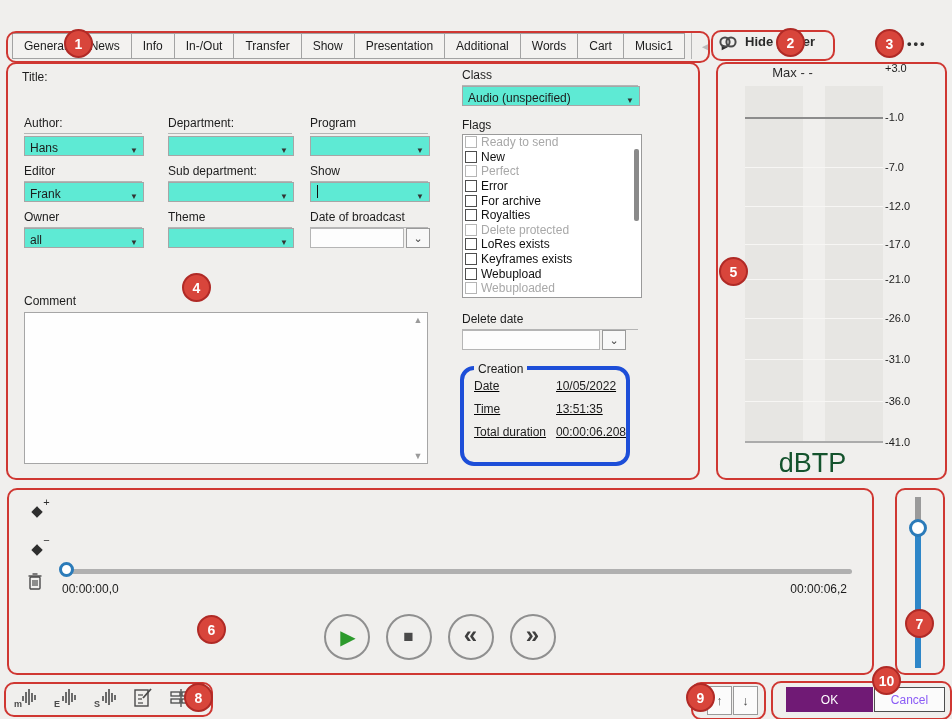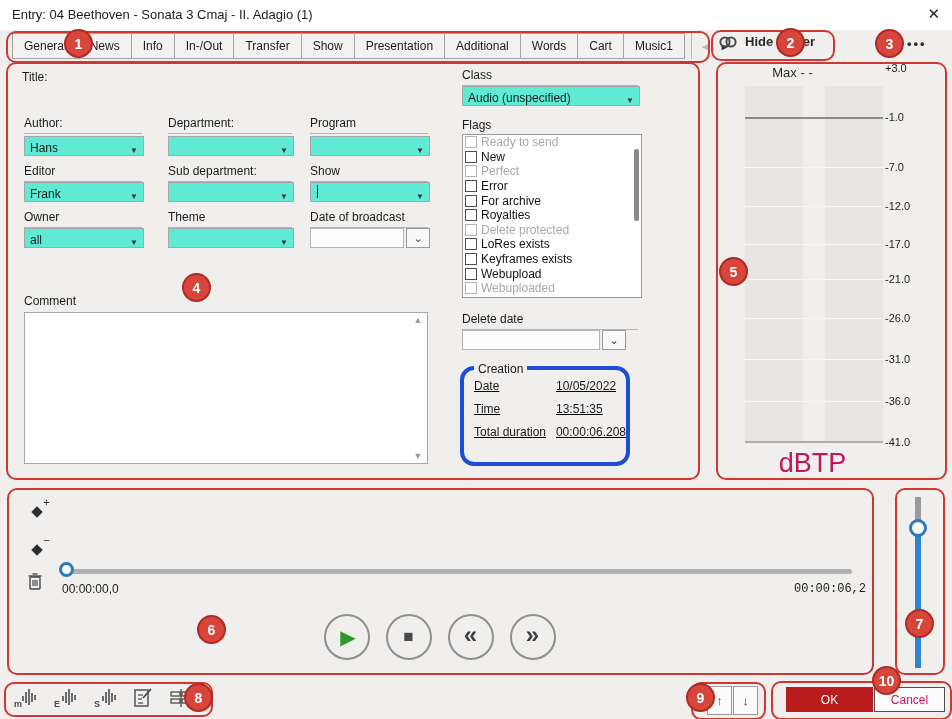--- a/index.html
+++ b/index.html
@@ -45,21 +45,21 @@
   .creation .crow .cl{width:82px;}
   
   .meter{position:absolute;left:717px;top:62px;width:191px;height:416px;}
   .meter .maxlbl{position:absolute;left:0;right:40px;top:3px;text-align:center;font-size:13px;color:#2b2b2b;}
   .mbar{position:absolute;top:24px;height:356px;width:58px;background:#e7e6e3;}
   .mbar.l{left:28px;} .mbar.r{left:108px;}
   .msep{position:absolute;left:28px;width:138px;height:1px;background:#f7f6f4;}
   .msep.dark{height:2px;background:#8c8c8c;}
   .mbottom{position:absolute;left:28px;width:138px;height:2px;background:#ababab;top:379px;}
   .mscale{position:absolute;left:168px;width:48px;text-align:left;font-size:11px;color:#1c1c1c;}
-  .unitlbl{position:absolute;left:0;right:0;top:386px;text-align:center;font-size:27px;color:#be185d;}
+  .unitlbl{position:absolute;left:0;right:0;top:386px;text-align:center;font-size:27px;color:#14532d;}
   
   .player{position:absolute;left:8px;top:488px;width:863px;height:184px;}
   .wavebox{position:absolute;left:50px;top:2px;width:794px;height:66px;background:#fdfdfd;}
   .fmtinfo{position:absolute;left:0;right:0;top:4px;text-align:center;font-size:12px;color:#2b2b2b;}
   .mkbtn{position:absolute;width:22px;height:22px;display:flex;align-items:center;justify-content:center;}
   .diamond{font-size:15px;color:#2e2e2e;position:relative;}
   .diamond sup{position:absolute;top:-6px;right:-7px;font-size:11px;color:#2e2e2e;}
   .htrack{position:absolute;left:52px;top:81px;width:792px;height:5px;background:#b0b0b0;border-radius:3px;}
   .hthumb{position:absolute;left:51px;top:74px;width:15px;height:15px;border-radius:50%;background:#fff;border:3px solid #2b7bb9;box-sizing:border-box;}
   .ptime{position:absolute;top:94px;font-size:12px;color:#1c1c1c;}
@@ -69,37 +69,33 @@
   .tbtn .stop{color:#4a4a4a;font-size:17px;}
   .tbtn .chev{color:#3f3f3f;font-size:24px;font-weight:bold;margin-top:-4px;}
   
   .vsl{position:absolute;left:896px;top:488px;width:45px;height:184px;}
   .vtrack-top{position:absolute;left:19px;top:9px;width:6px;height:28px;background:#9a9a9a;}
   .vtrack-bot{position:absolute;left:19px;top:48px;width:6px;height:132px;background:#2e86c8;}
   .vthumb{position:absolute;left:13px;top:31px;width:18px;height:18px;border-radius:50%;background:#fff;border:3px solid #2b7bb9;box-sizing:border-box;}
   
   .bbicon{position:absolute;top:686px;width:26px;height:24px;display:flex;align-items:center;justify-content:center;}
   .updown{position:absolute;top:686px;width:23px;height:27px;border:1px solid #9a9a9a;background:#fbfbfb;display:flex;align-items:center;justify-content:center;font-size:13px;color:#4a4a4a;}
-  .okbtn{position:absolute;left:786px;top:687px;width:87px;height:25px;background:#b91c1c;color:#fff;font-size:12px;display:flex;align-items:center;justify-content:center;}
-  .cancelbtn{position:absolute;left:874px;top:687px;width:71px;height:25px;background:#fbfbfb;border:1px solid #4e4e4e;box-sizing:border-box;color:#be185d;font-size:12px;display:flex;align-items:center;justify-content:center;}
+  .okbtn{position:absolute;left:786px;top:687px;width:87px;height:25px;background:#701a75;color:#fff;font-size:12px;display:flex;align-items:center;justify-content:center;}
+  .cancelbtn{position:absolute;left:874px;top:687px;width:71px;height:25px;background:#fbfbfb;border:1px solid #4e4e4e;box-sizing:border-box;color:#8b5cf6;font-size:12px;display:flex;align-items:center;justify-content:center;}
   
   .anno{position:absolute;left:0;top:0;width:952px;height:719px;pointer-events:none;z-index:50;}
   .arect{position:absolute;border:2px solid #cf3732;border-radius:10px;}
   .abadge{position:absolute;width:29px;height:29px;border-radius:50%;background:#d8453b;border:2px solid #b02a26;color:#fff;font-size:14px;font-weight:bold;display:flex;align-items:center;justify-content:center;box-sizing:border-box;}
   svg text{font-family:"Liberation Sans",sans-serif;}
 </style>
 </head>
 <body>
 
 <div class="stage">
 
-  <div class="titlebar">
-    <span class="wtitle">Entry: 04 Beethoven - Sonata 3 Cmaj - II. Adagio (1)</span>
-    <span class="close">✕</span>
-  </div>
 
   <div class="tabs">
     <div class="tab">General</div>
     <div class="tab">News</div>
     <div class="tab">Info</div>
     <div class="tab">In-/Out</div>
     <div class="tab">Transfer</div>
     <div class="tab">Show</div>
     <div class="tab">Presentation</div>
     <div class="tab">Additional</div>
@@ -301,21 +297,21 @@
         <line x1="10" y1="8" x2="10" y2="14" stroke="#4a4a4a" stroke-width="1.2"></line>
         <line x1="1.5" y1="4" x2="14.5" y2="4" stroke="#4a4a4a" stroke-width="1.4"></line>
         <line x1="5.5" y1="2" x2="10.5" y2="2" stroke="#4a4a4a" stroke-width="1.4"></line>
       </svg>
     </div>
 
 
     <div class="htrack"></div>
     <div class="hthumb"></div>
     <span class="ptime" style="left:54px;">00:00:00,0</span>
-    <span class="ptime" style="right:5px;font-family:Liberation Mono, monospace;">00:00:06,2</span>
+    <span class="ptime" style="right:24px;">00:00:06,2</span>
 
     <div class="transport">
       <div class="tbtn">
           <span class="play">▶</span>
         </div>
       <div class="tbtn">
           <span class="stop">■</span>
         </div>
       <div class="tbtn">
           <span class="chev">«</span>

